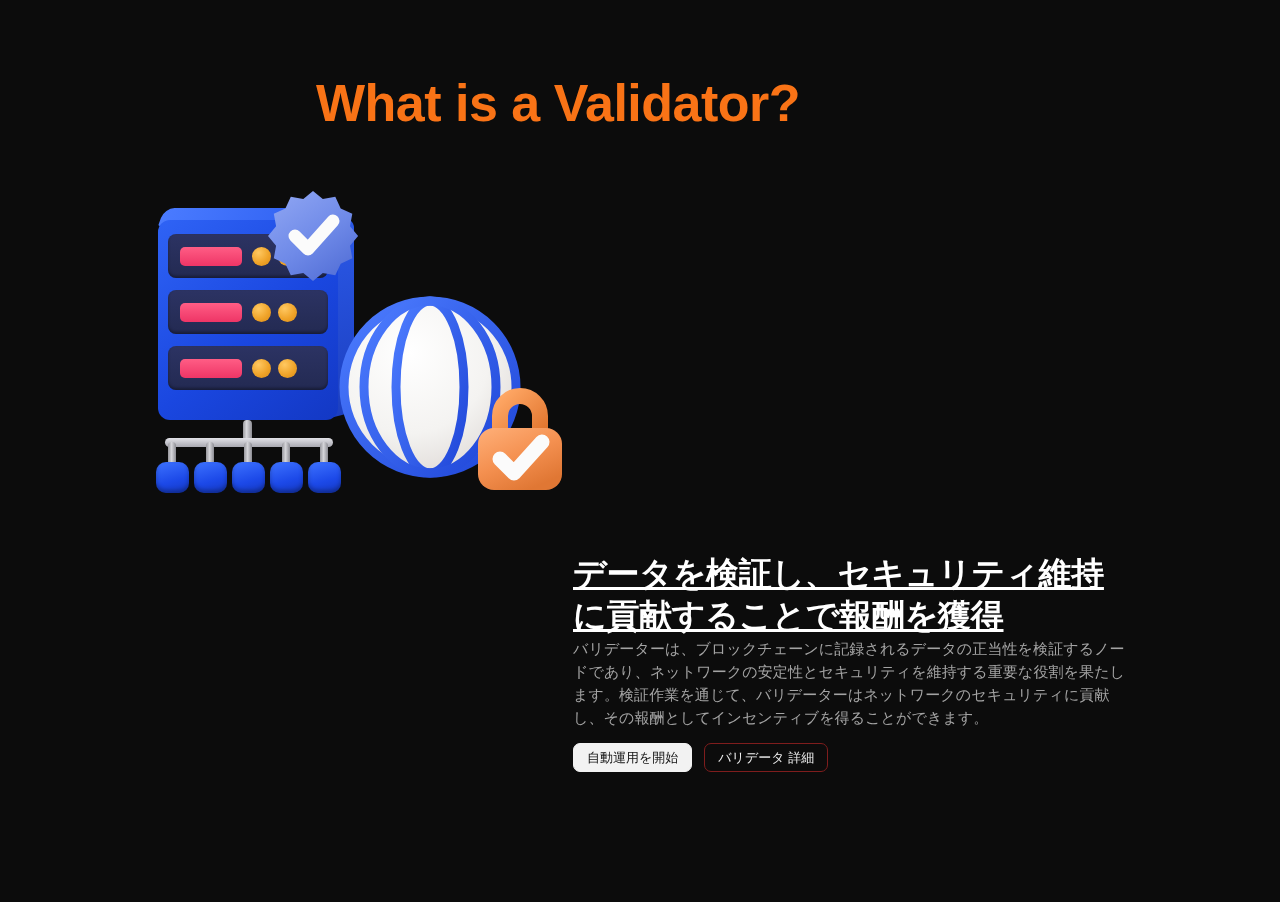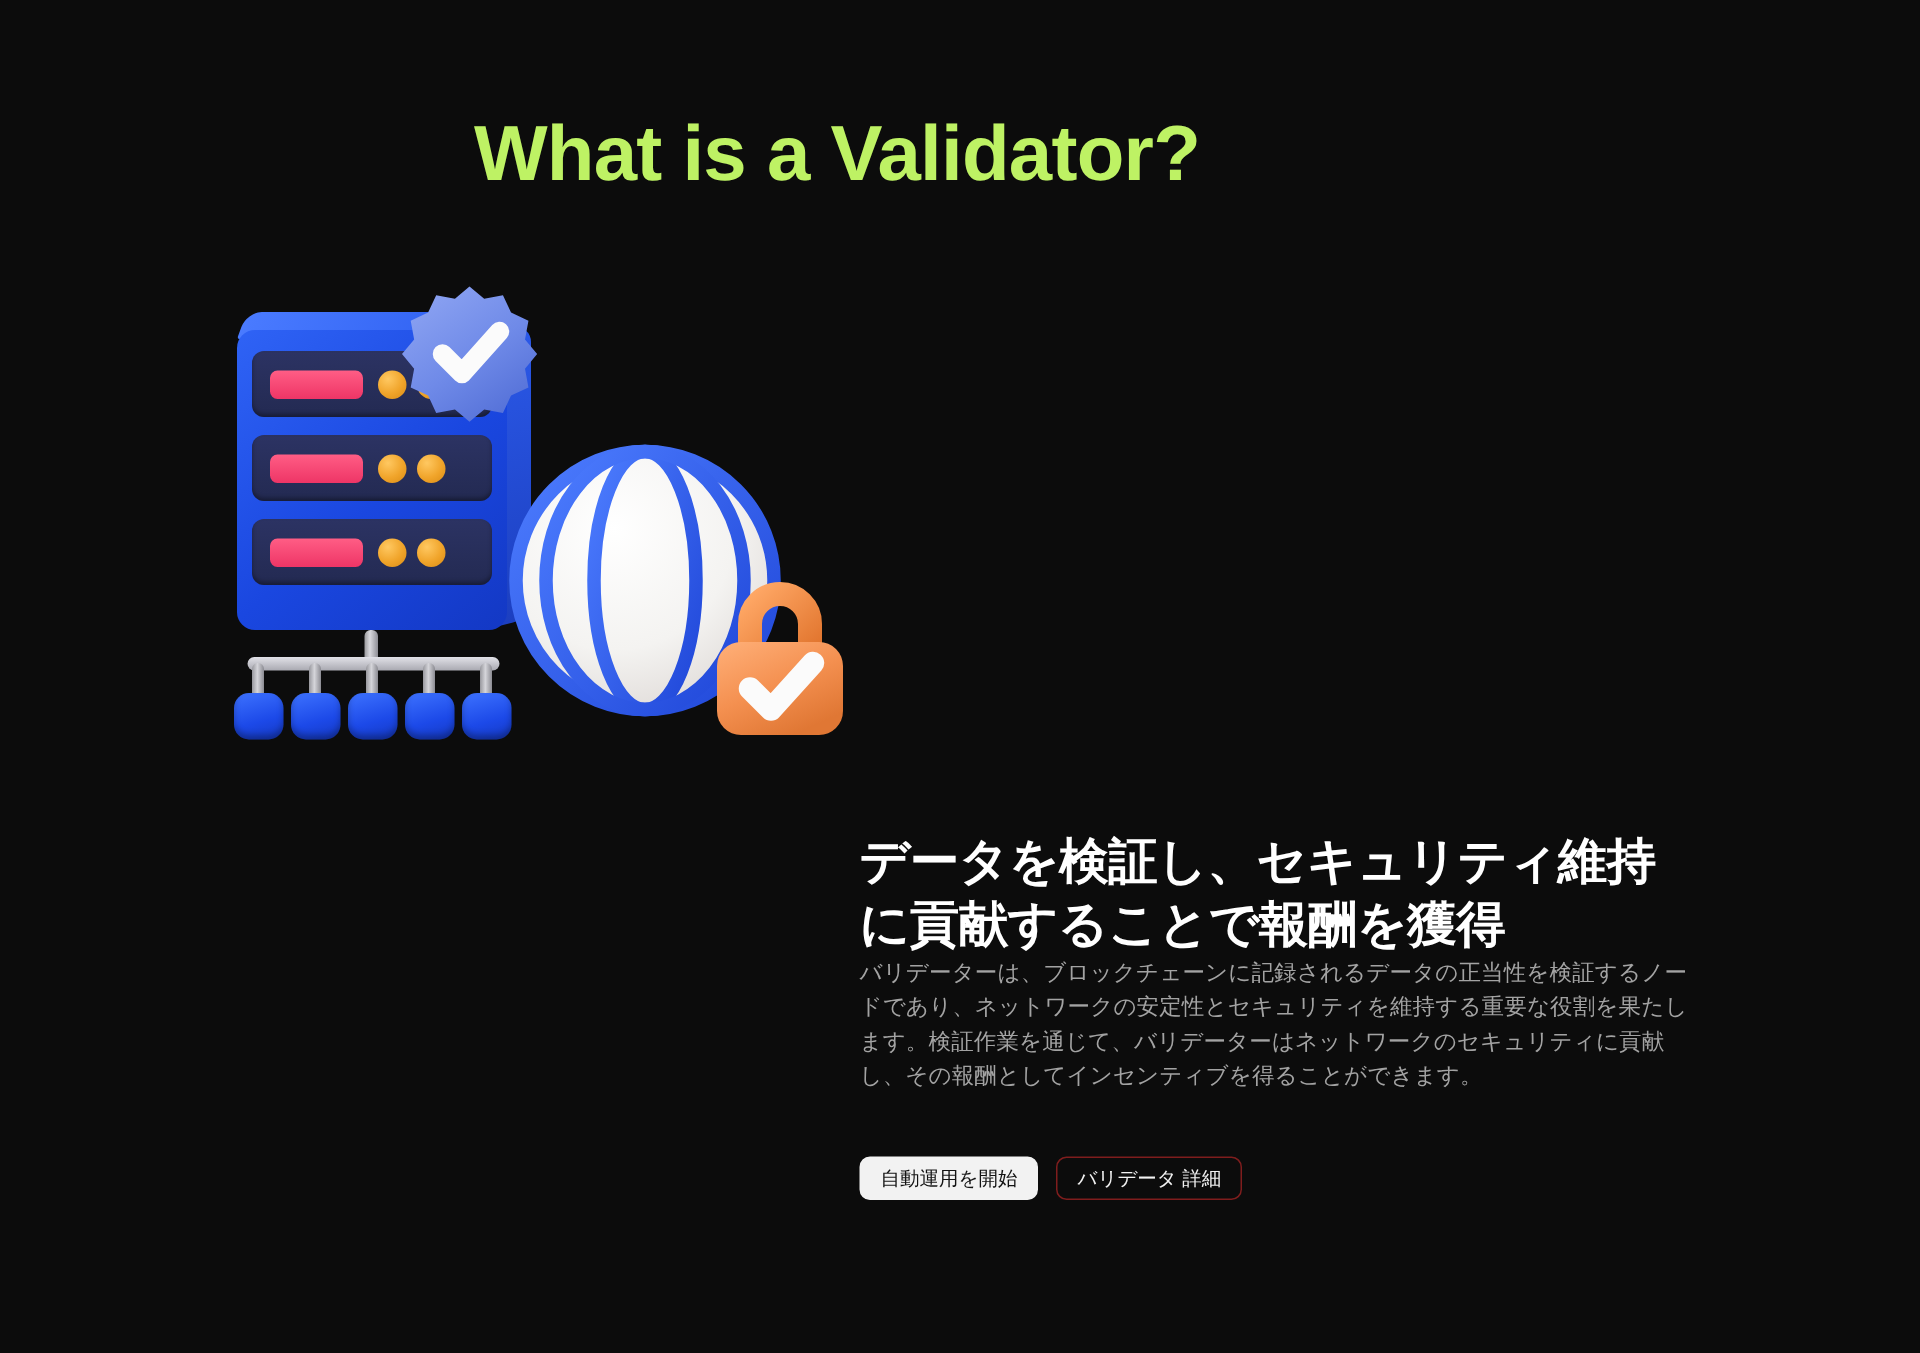--- a/index.html
+++ b/index.html
@@ -27,21 +27,21 @@
   
   .page-title {
     position: absolute;
     left: 0;
     top: 72px;
     width: 1068px;
     text-align: center;
     font-size: 52px;
     font-weight: bold;
     letter-spacing: -0.5px;
-    color: #bef264;
+    color: #f97316;
     line-height: 62px;
     padding-left: 48px;
   }
 
   
   .illustration {
     position: absolute;
     left: 140px;
     top: 170px;
     width: 440px;
@@ -188,31 +188,32 @@
     top: 553px;
     width: 558px;
   }
 
   .headline {
     font-size: 33px;
     font-weight: bold;
     line-height: 42px;
     letter-spacing: -0.3px;
     color: #ffffff;
+    text-decoration: underline;
   }
 
   .body-text {
     font-size: 15px;
     line-height: 23px;
     color: #a3a3a3;
     letter-spacing: 0.1px;
   }
 
   .actions {
-    margin-top: 42px;
+    margin-top: 14px;
     display: flex;
     gap: 12px;
     align-items: center;
   }
 
   .btn {
     display: inline-flex;
     align-items: center;
     justify-content: center;
     height: 29px;

